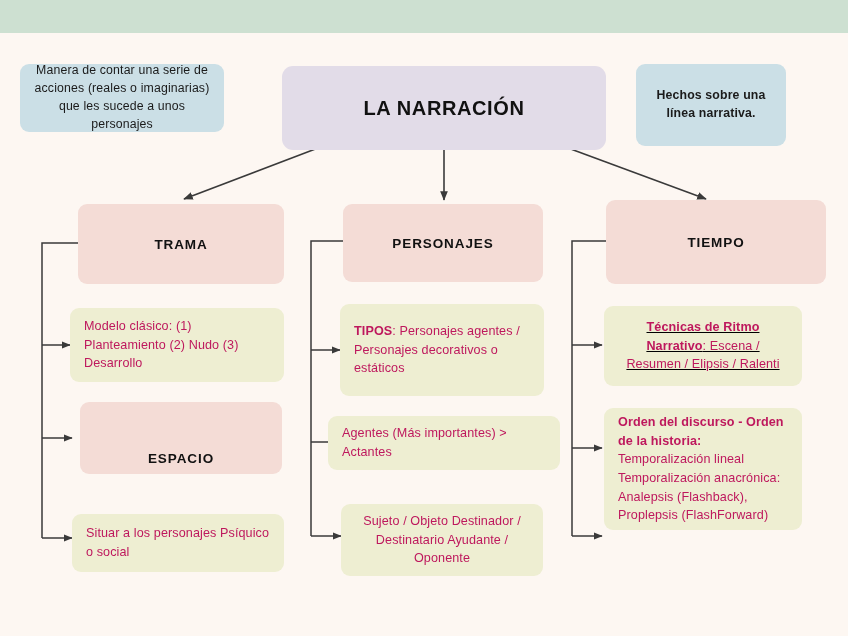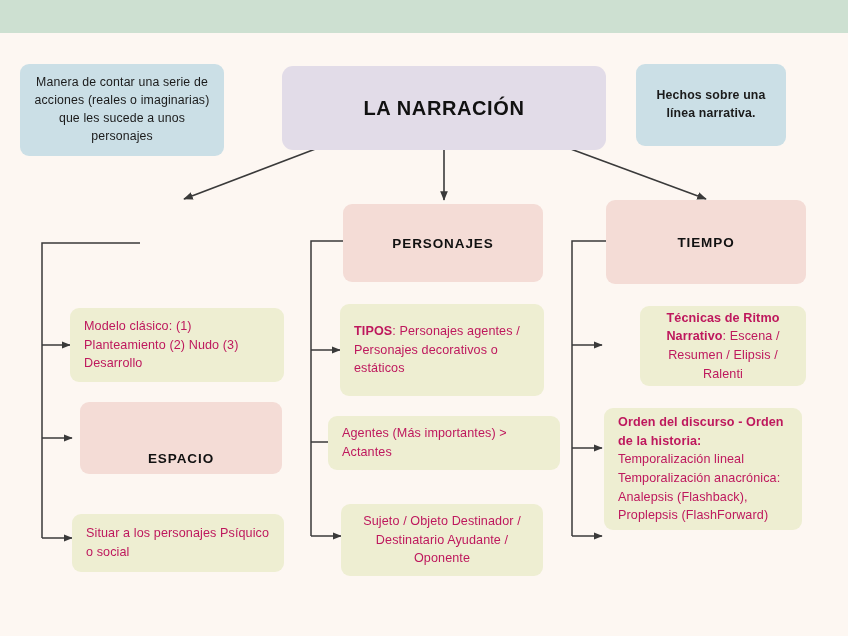--- a/index.html
+++ b/index.html
@@ -103,38 +103,41 @@
       <path d="M42,538 L72,538"></path>
       <path d="M311,350 L340,350"></path>
       <path d="M311,442 L340,442"></path>
       <path d="M311,536 L341,536"></path>
       <path d="M572,345 L602,345"></path>
       <path d="M572,448 L602,448"></path>
       <path d="M572,536 L602,536"></path>
     </g>
   </svg>
 
-  <div class="node note-node" style="left:20px;top:64px;width:204px;height:92px;">
+  <div class="node note-node" style="left:20px;top:64px;width:204px;height:68px;">
     <div class="txt">Manera de contar una serie de acciones (reales o imaginarias) que les sucede a unos personajes</div>
   </div>
 
   <div class="node title-node" style="left:282px;top:66px;width:324px;height:84px;">
     <div class="txt">LA NARRACIÓN</div>
   </div>
 
   <div class="node note-node" style="left:636px;top:64px;width:150px;height:82px;font-weight:bold;">
     <div class="txt">Hechos sobre una línea narrativa.</div>
   </div>
 
+  <div class="node cat-node" style="left:78px;top:204px;width:206px;height:80px;">
+    <div class="txt">TRAMA</div>
+  </div>
 
   <div class="node cat-node" style="left:343px;top:204px;width:200px;height:78px;">
     <div class="txt">PERSONAJES</div>
   </div>
 
-  <div class="node cat-node" style="left:606px;top:200px;width:200px;height:84px;">
+  <div class="node cat-node" style="left:606px;top:200px;width:220px;height:84px;">
     <div class="txt">TIEMPO</div>
   </div>
 
   <div class="node leaf-node align-left" style="left:70px;top:308px;width:214px;height:74px;">
     <div class="txt">
       <span>Modelo clásico: (1) Planteamiento (2) Nudo (3) Desarrollo</span>
     </div>
   </div>
 
   <div class="node cat-node" style="left:80px;top:402px;width:202px;height:72px;align-items:flex-end;">
@@ -159,21 +162,21 @@
     </div>
   </div>
 
   <div class="node leaf-node align-center" style="left:341px;top:504px;width:202px;height:72px;">
     <div class="txt">
       <span></span>
       <span>Sujeto / Objeto Destinador / Destinatario Ayudante / Oponente</span>
     </div>
   </div>
 
-  <div class="node leaf-node align-center" style="left:640px;top:306px;width:166px;height:80px;">
+  <div class="node leaf-node align-center" style="left:604px;top:306px;width:198px;height:80px;text-decoration:underline;">
     <div class="txt">
       <b>Técnicas de Ritmo Narrativo</b><span>: Escena / Resumen / Elipsis / Ralenti</span>
     </div>
   </div>
 
   <div class="node leaf-node align-left" style="left:604px;top:408px;width:198px;height:122px;">
     <div class="txt">
       <b>Orden del discurso - Orden de la historia:</b><span> Temporalización lineal Temporalización anacrónica: Analepsis (Flashback), Proplepsis (FlashForward)</span>
     </div>
   </div>

